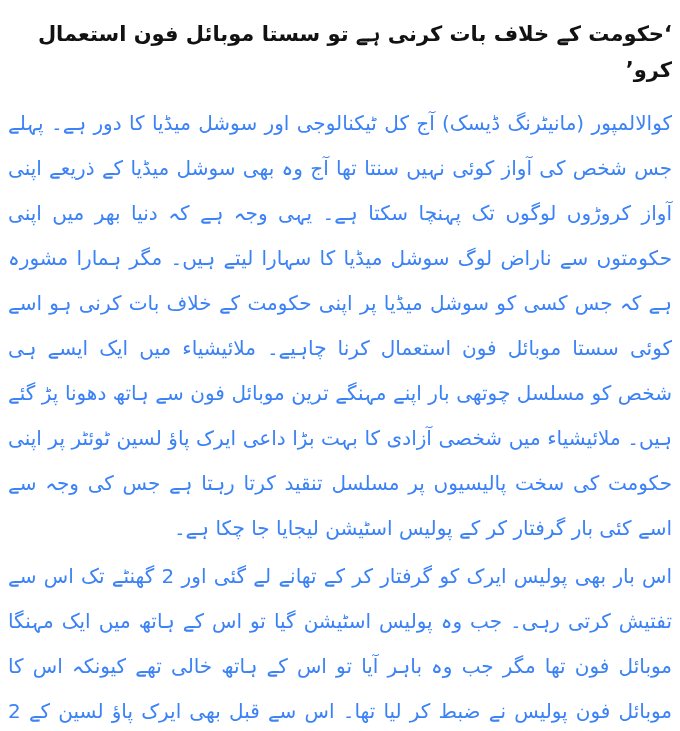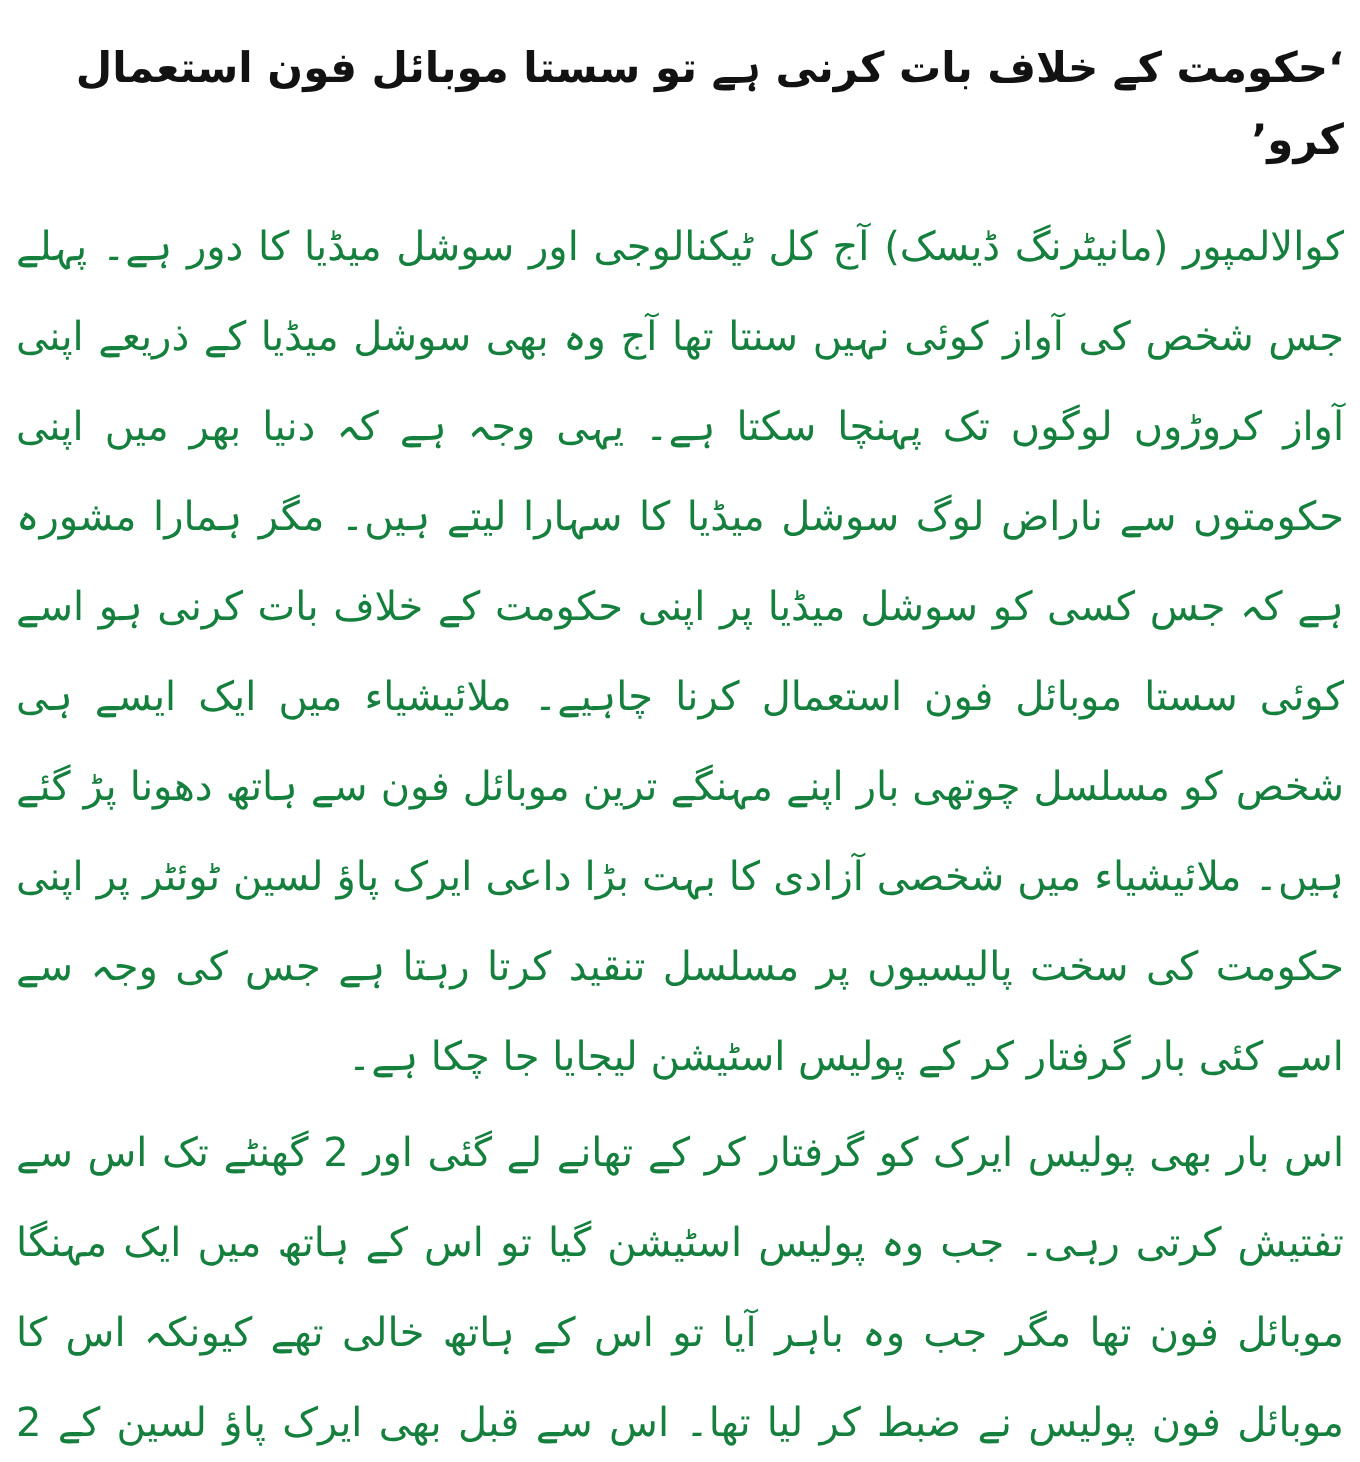--- a/index.html
+++ b/index.html
@@ -29,21 +29,21 @@
     line-height: 36px;
     color: #121212;
   }
   .article-para {
     margin: 13px 0 0 0;
     text-align: justify;
     direction: rtl;
     font-family: "DejaVu Sans", sans-serif;
     font-size: 20px;
     line-height: 45px;
-    color: #15803d;
+    color: #3b82f6;
   }
   .article-para.second {
     margin-top: 3px;
   }
 </style>
 </head>
 <body>
 
 <div class="page">
 

